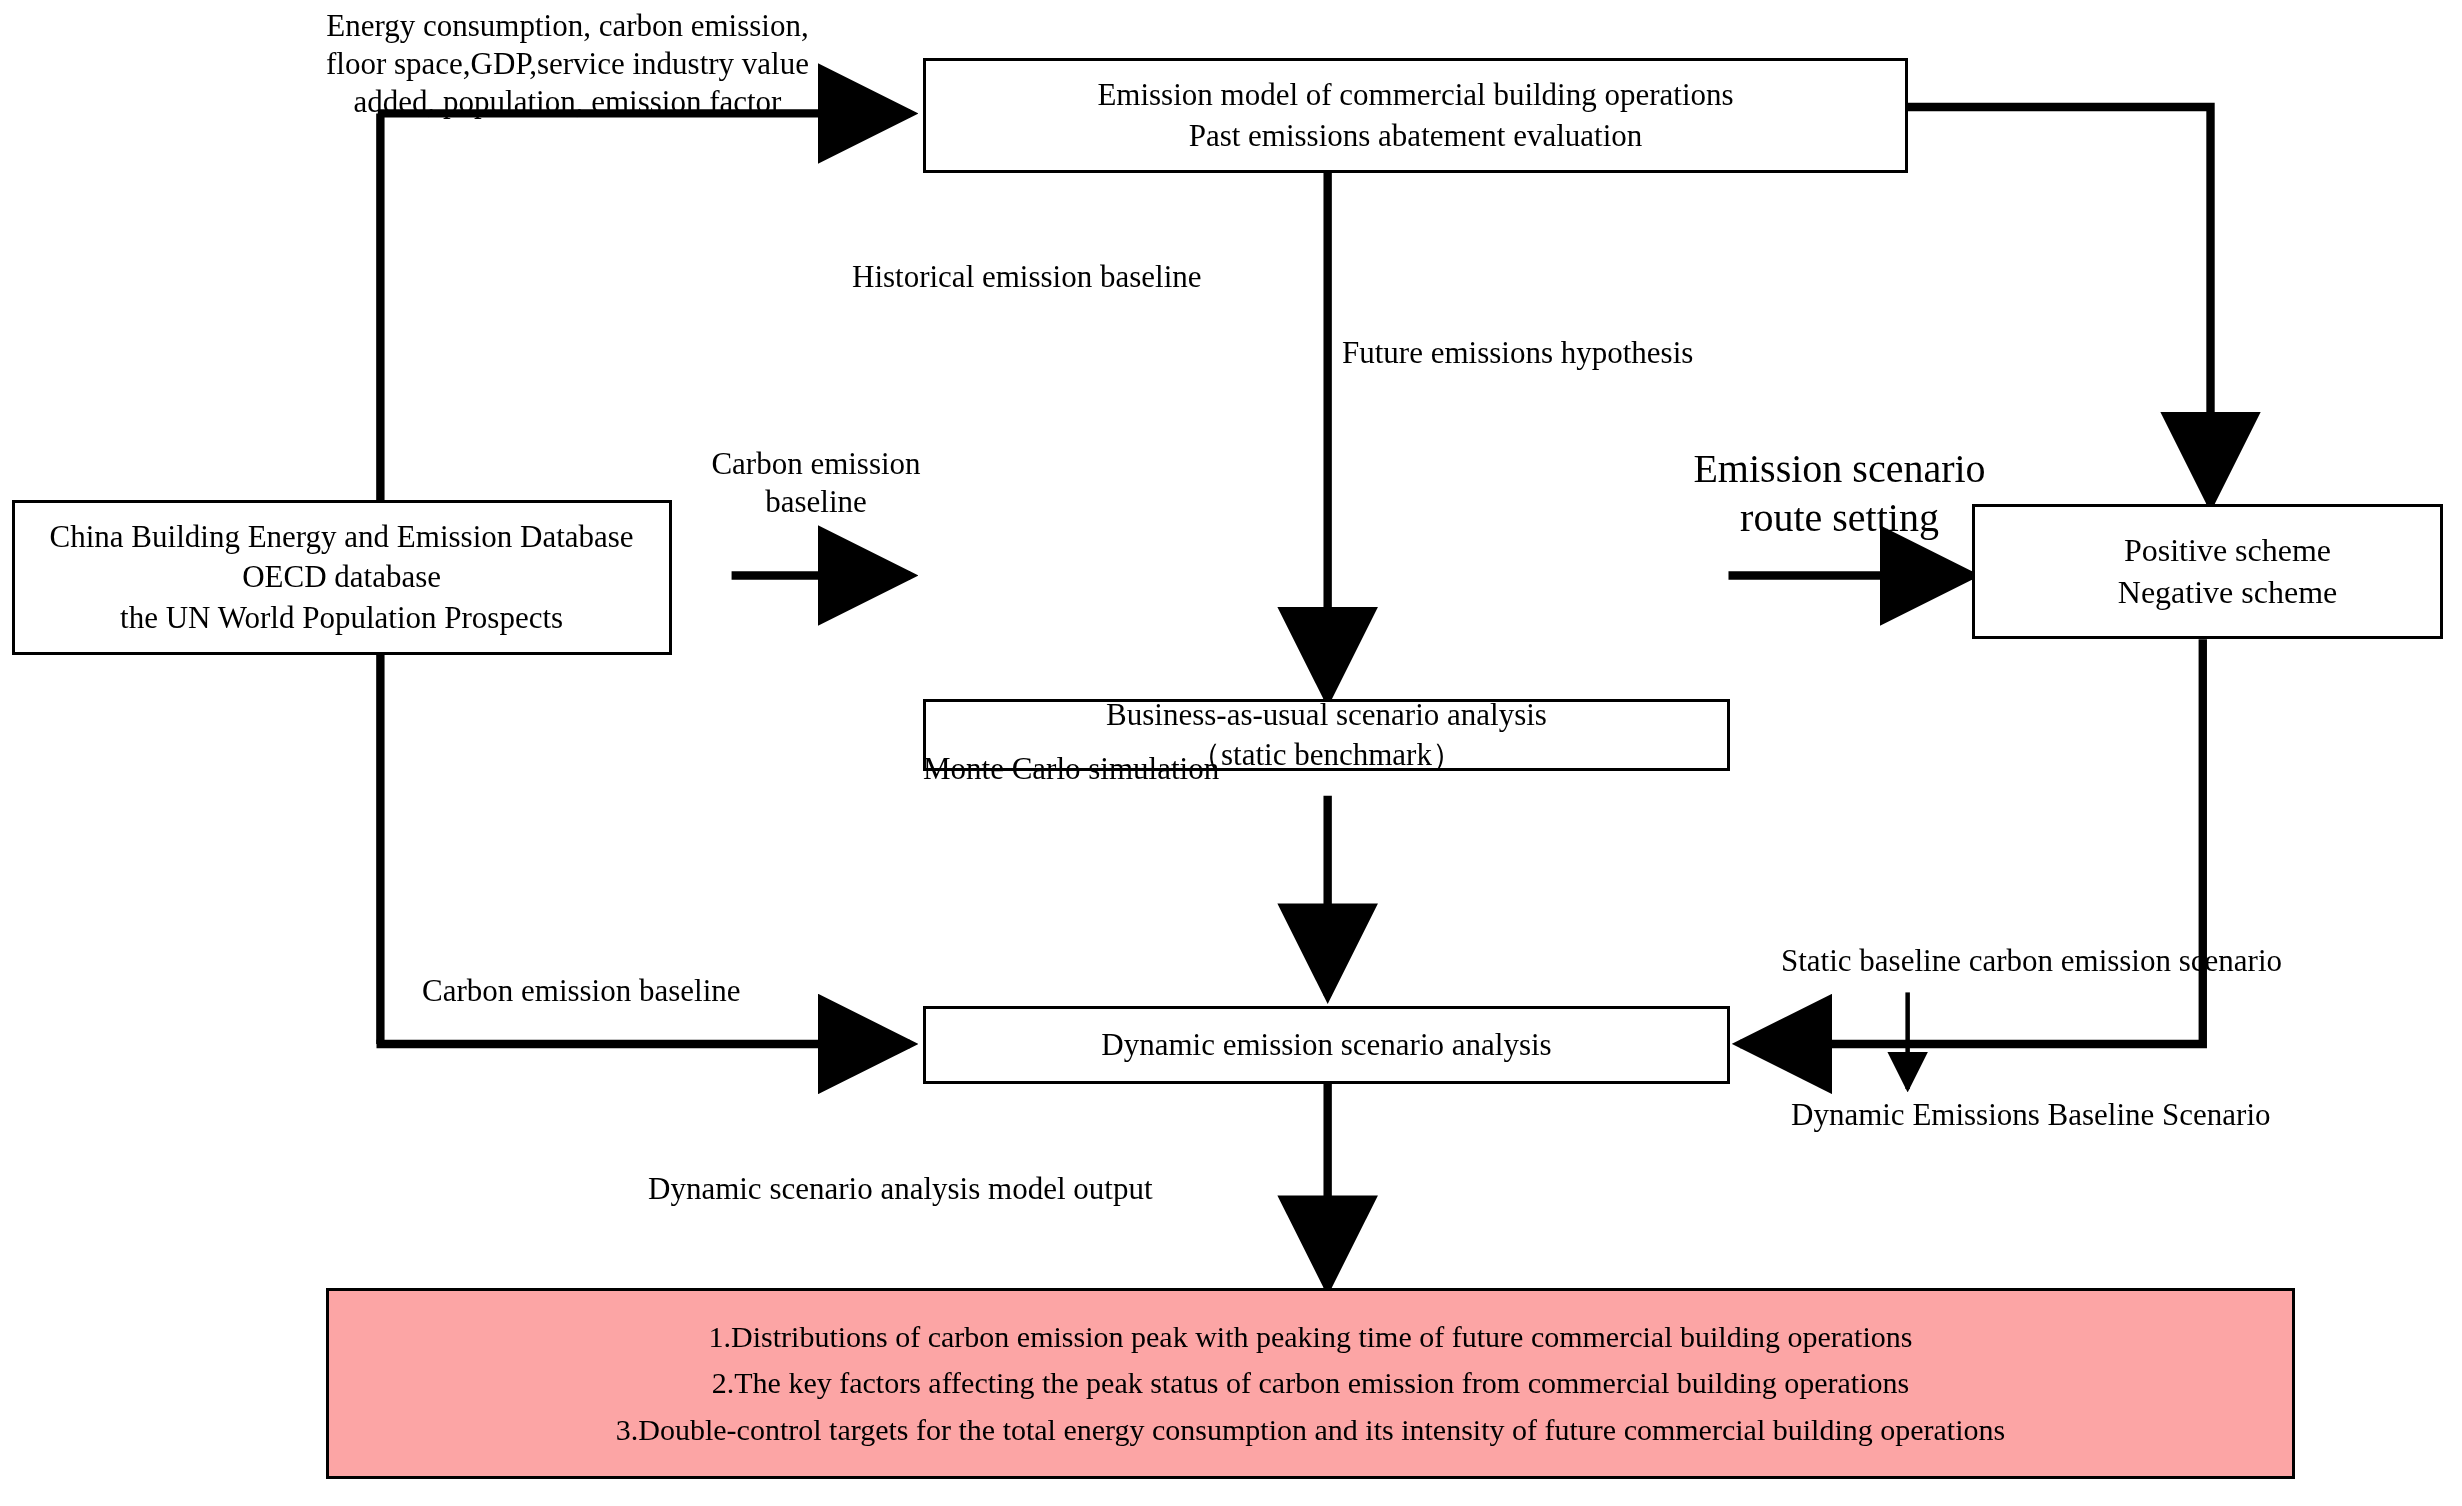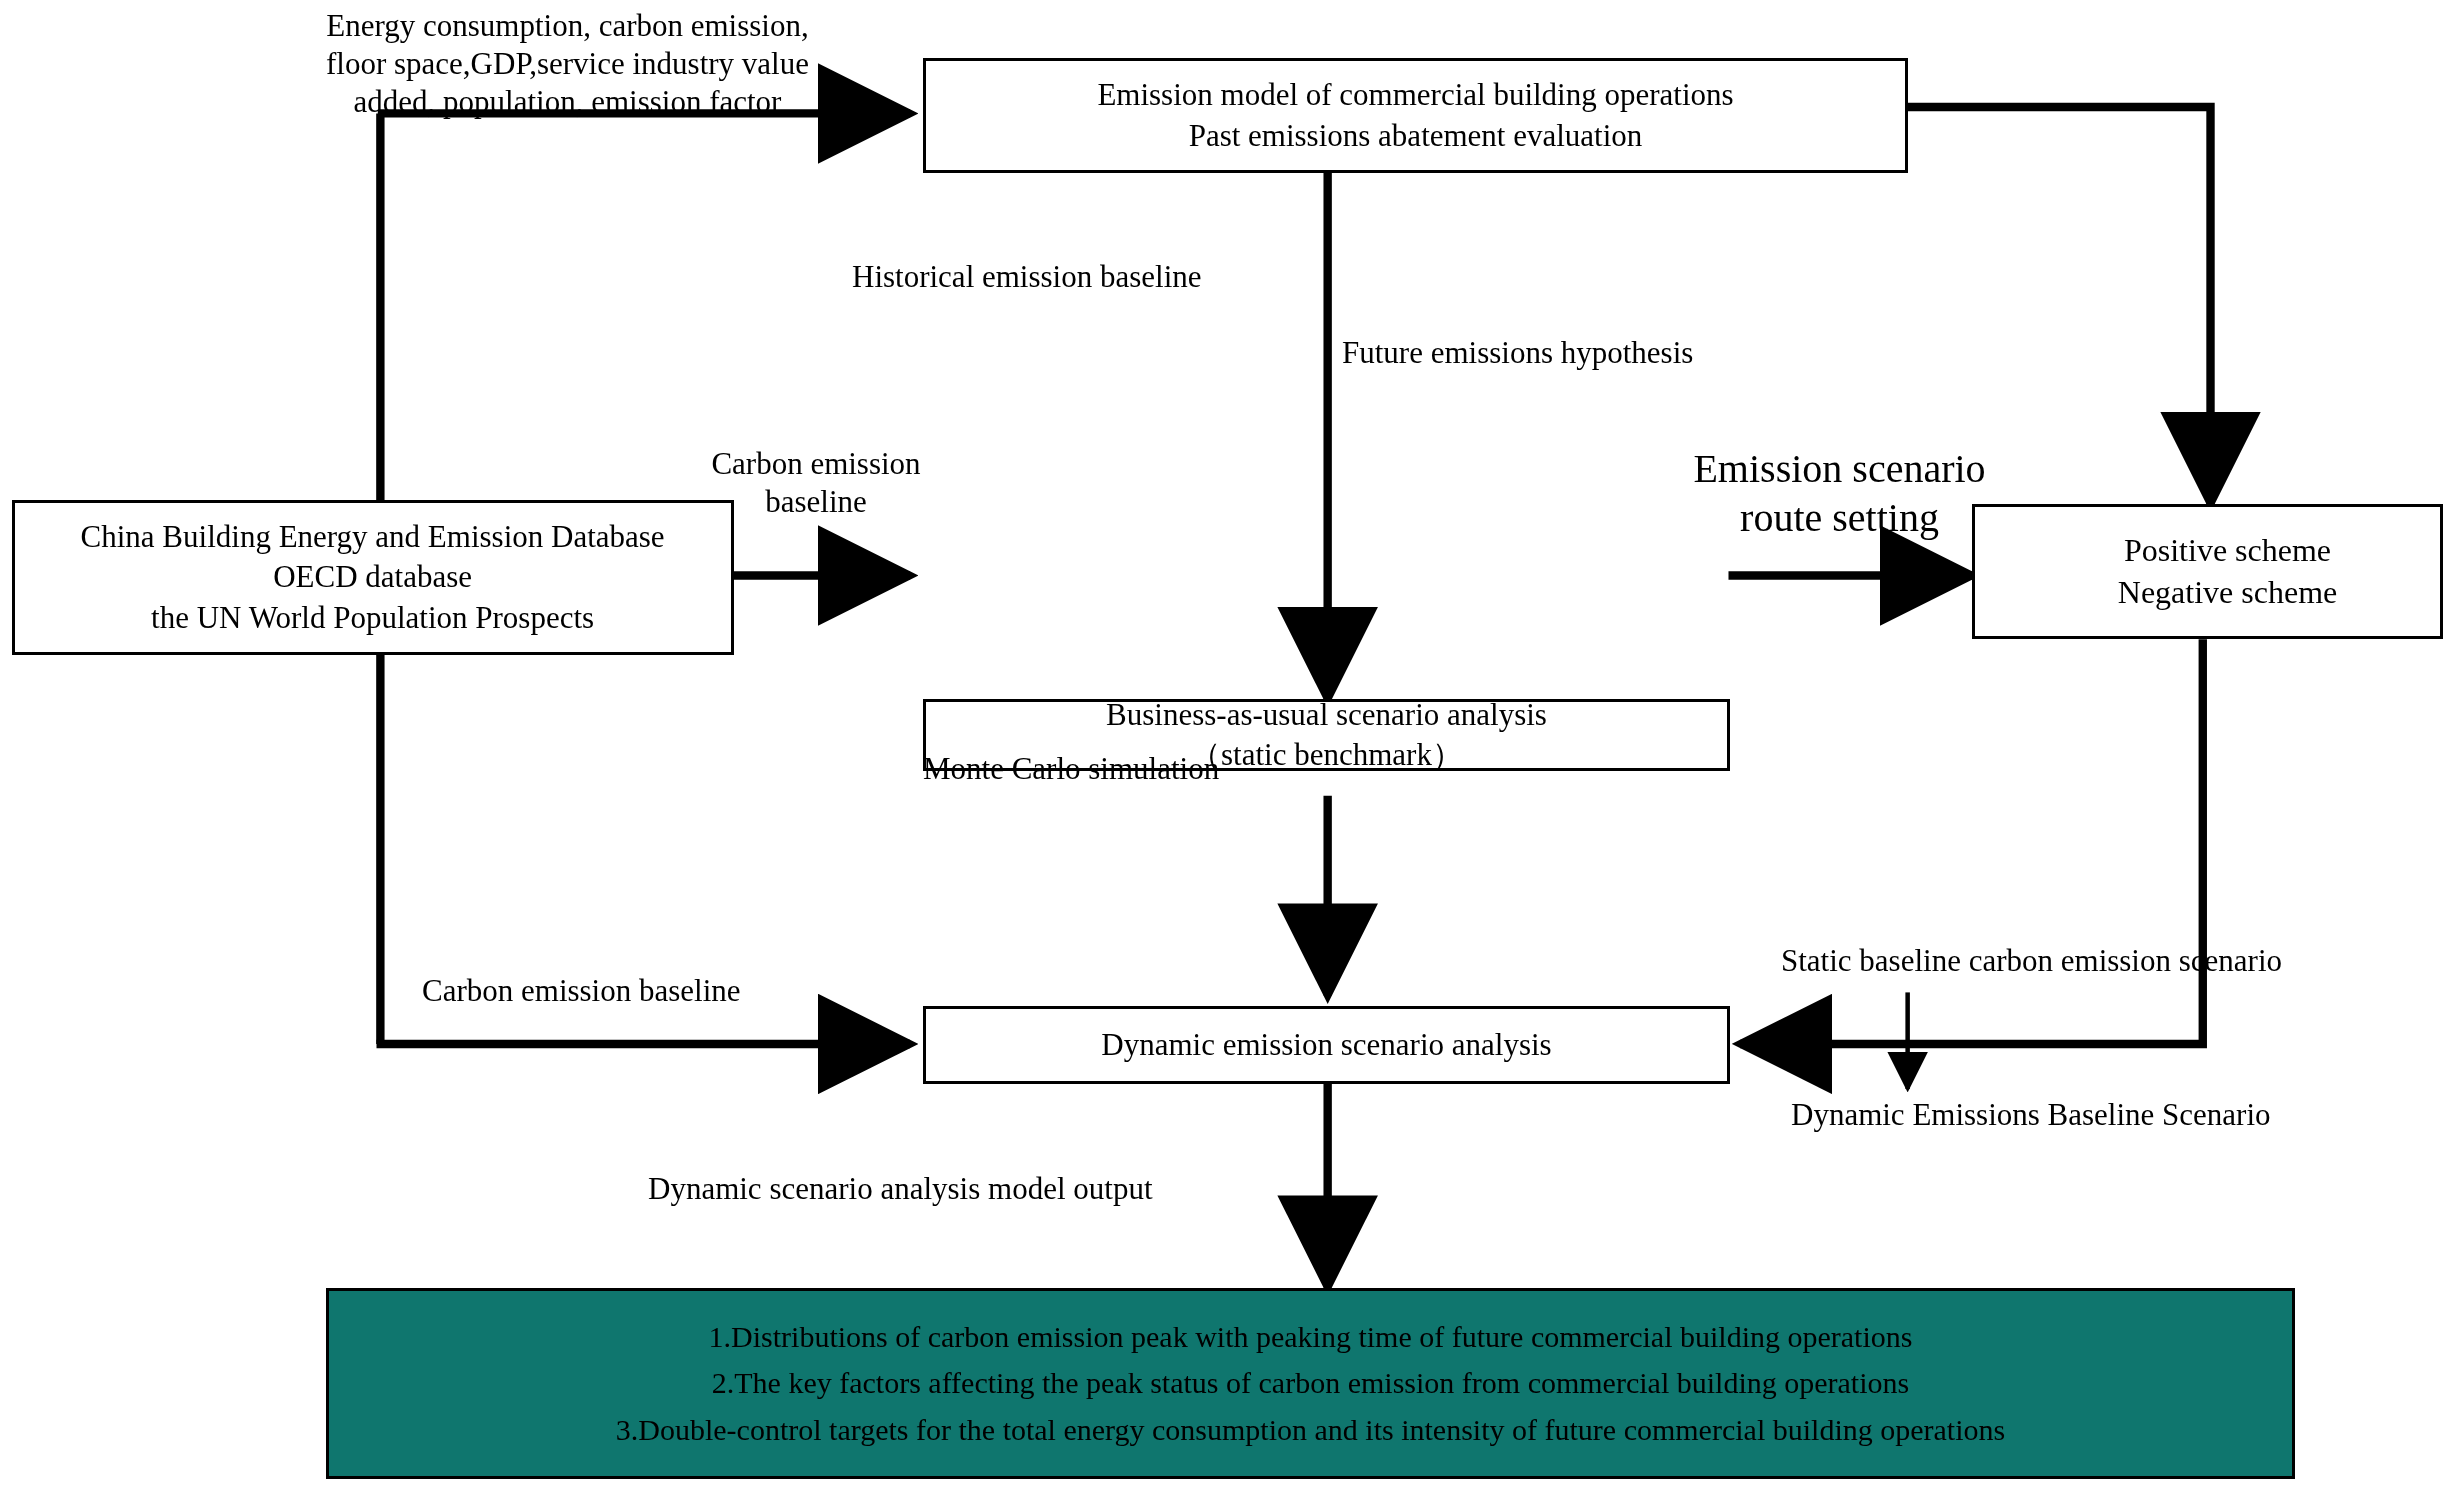--- a/index.html
+++ b/index.html
@@ -27,21 +27,21 @@
   .node-line{display:block;white-space:nowrap;}
   .edge-label{
     position:absolute;
     white-space:nowrap;
     line-height:1.22;
     text-align:center;
   }
   .results-box{
     position:absolute;
     border:3.9px solid #000000;
-    background:#0f766e;
+    background:#fca5a5;
     box-sizing:border-box;
     display:flex;
     flex-direction:column;
     align-items:center;
     justify-content:center;
     text-align:center;
     line-height:1.55;
   }
   .results-line{display:block;white-space:nowrap;}
 </style>
@@ -87,21 +87,21 @@
 
       <path d="M2960,1540 L2960,1690" stroke-width="7" marker-end="url(#ahThin)"></path>
     </g>
   </svg>
 
   <div class="node-box" style="left:923px;top:58px;width:985px;height:115px;font-size:31px;">
     <span class="node-line">Emission model of commercial building operations</span>
     <span class="node-line">Past emissions abatement evaluation</span>
   </div>
 
-  <div class="node-box" style="left:11.6px;top:500px;width:722px;height:155px;font-size:31px;align-items:center;">
+  <div class="node-box" style="left:11.6px;top:500px;width:660px;height:155px;font-size:31px;align-items:center;">
     <span class="node-line">China Building Energy and Emission Database</span>
     <span class="node-line">OECD database</span>
     <span class="node-line">the UN World Population Prospects</span>
   </div>
 
   <div class="node-box" style="left:923px;top:699px;width:807px;height:72px;font-size:31px;">
     <span class="node-line">Business-as-usual scenario analysis</span>
     <span class="node-line">（static benchmark）</span>
   </div>
 

